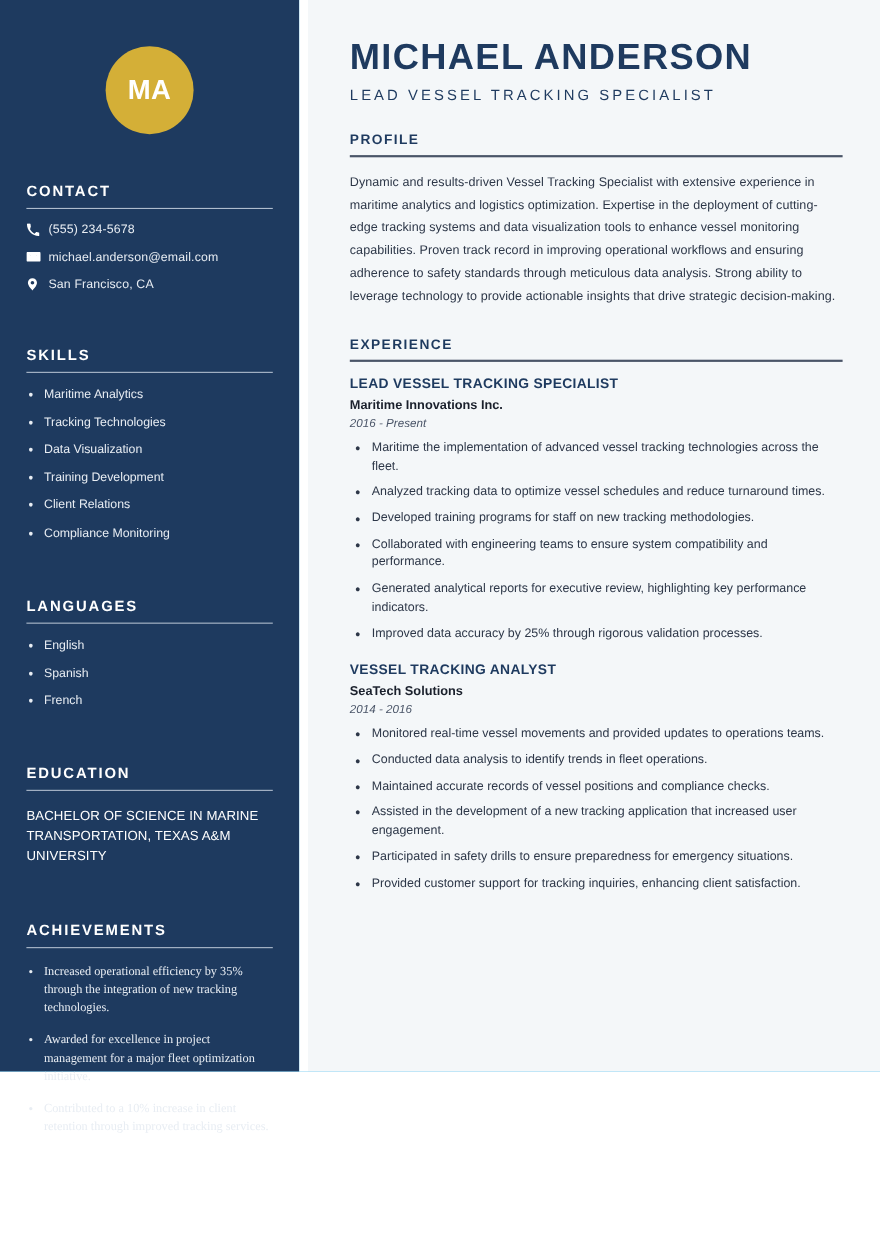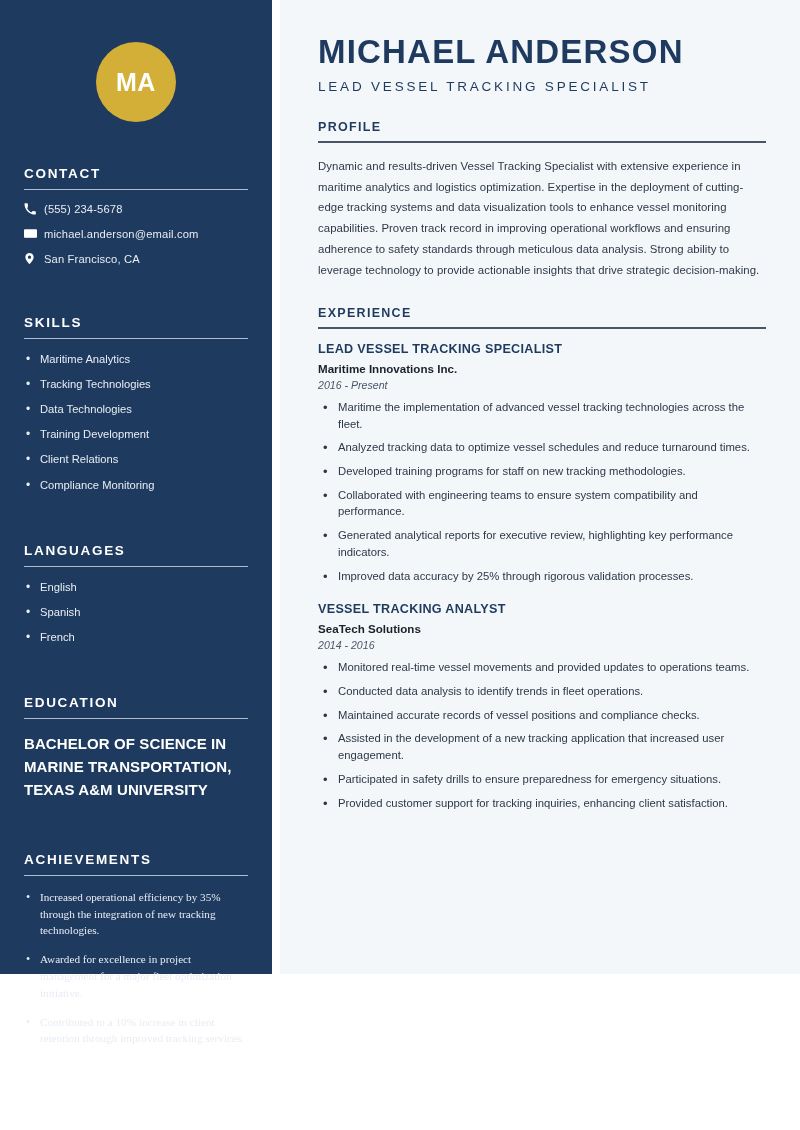--- a/index.html
+++ b/index.html
@@ -103,22 +103,22 @@
   ul.side-list li::before {
     content: "•";
     position: absolute;
     left: 2px;
     top: -1px;
     color: #e8edf3;
     font-size: 12px;
   }
 
   .edu-item {
-    font-size: 15px;
-    font-weight: bold;
+    font-size: 12px;
+    font-weight: normal;
     color: #ffffff;
     line-height: 1.55;
     letter-spacing: 0.1px;
   }
 
   ul.ach-list { list-style: none; }
 
   ul.ach-list li {
     position: relative;
     padding-left: 16px;
@@ -282,21 +282,21 @@
         <span class="contact-text">San Francisco, CA</span>
       </div>
     </section>
 
     <section class="side-section gap-top">
       <div class="side-heading">SKILLS</div>
       <div class="side-rule"></div>
       <ul class="side-list">
         <li>Maritime Analytics</li>
         <li>Tracking Technologies</li>
-        <li>Data Technologies</li>
+        <li>Data Visualization</li>
         <li>Training Development</li>
         <li>Client Relations</li>
         <li>Compliance Monitoring</li>
       </ul>
     </section>
 
     <section class="side-section gap-top">
       <div class="side-heading">LANGUAGES</div>
       <div class="side-rule"></div>
       <ul class="side-list">

